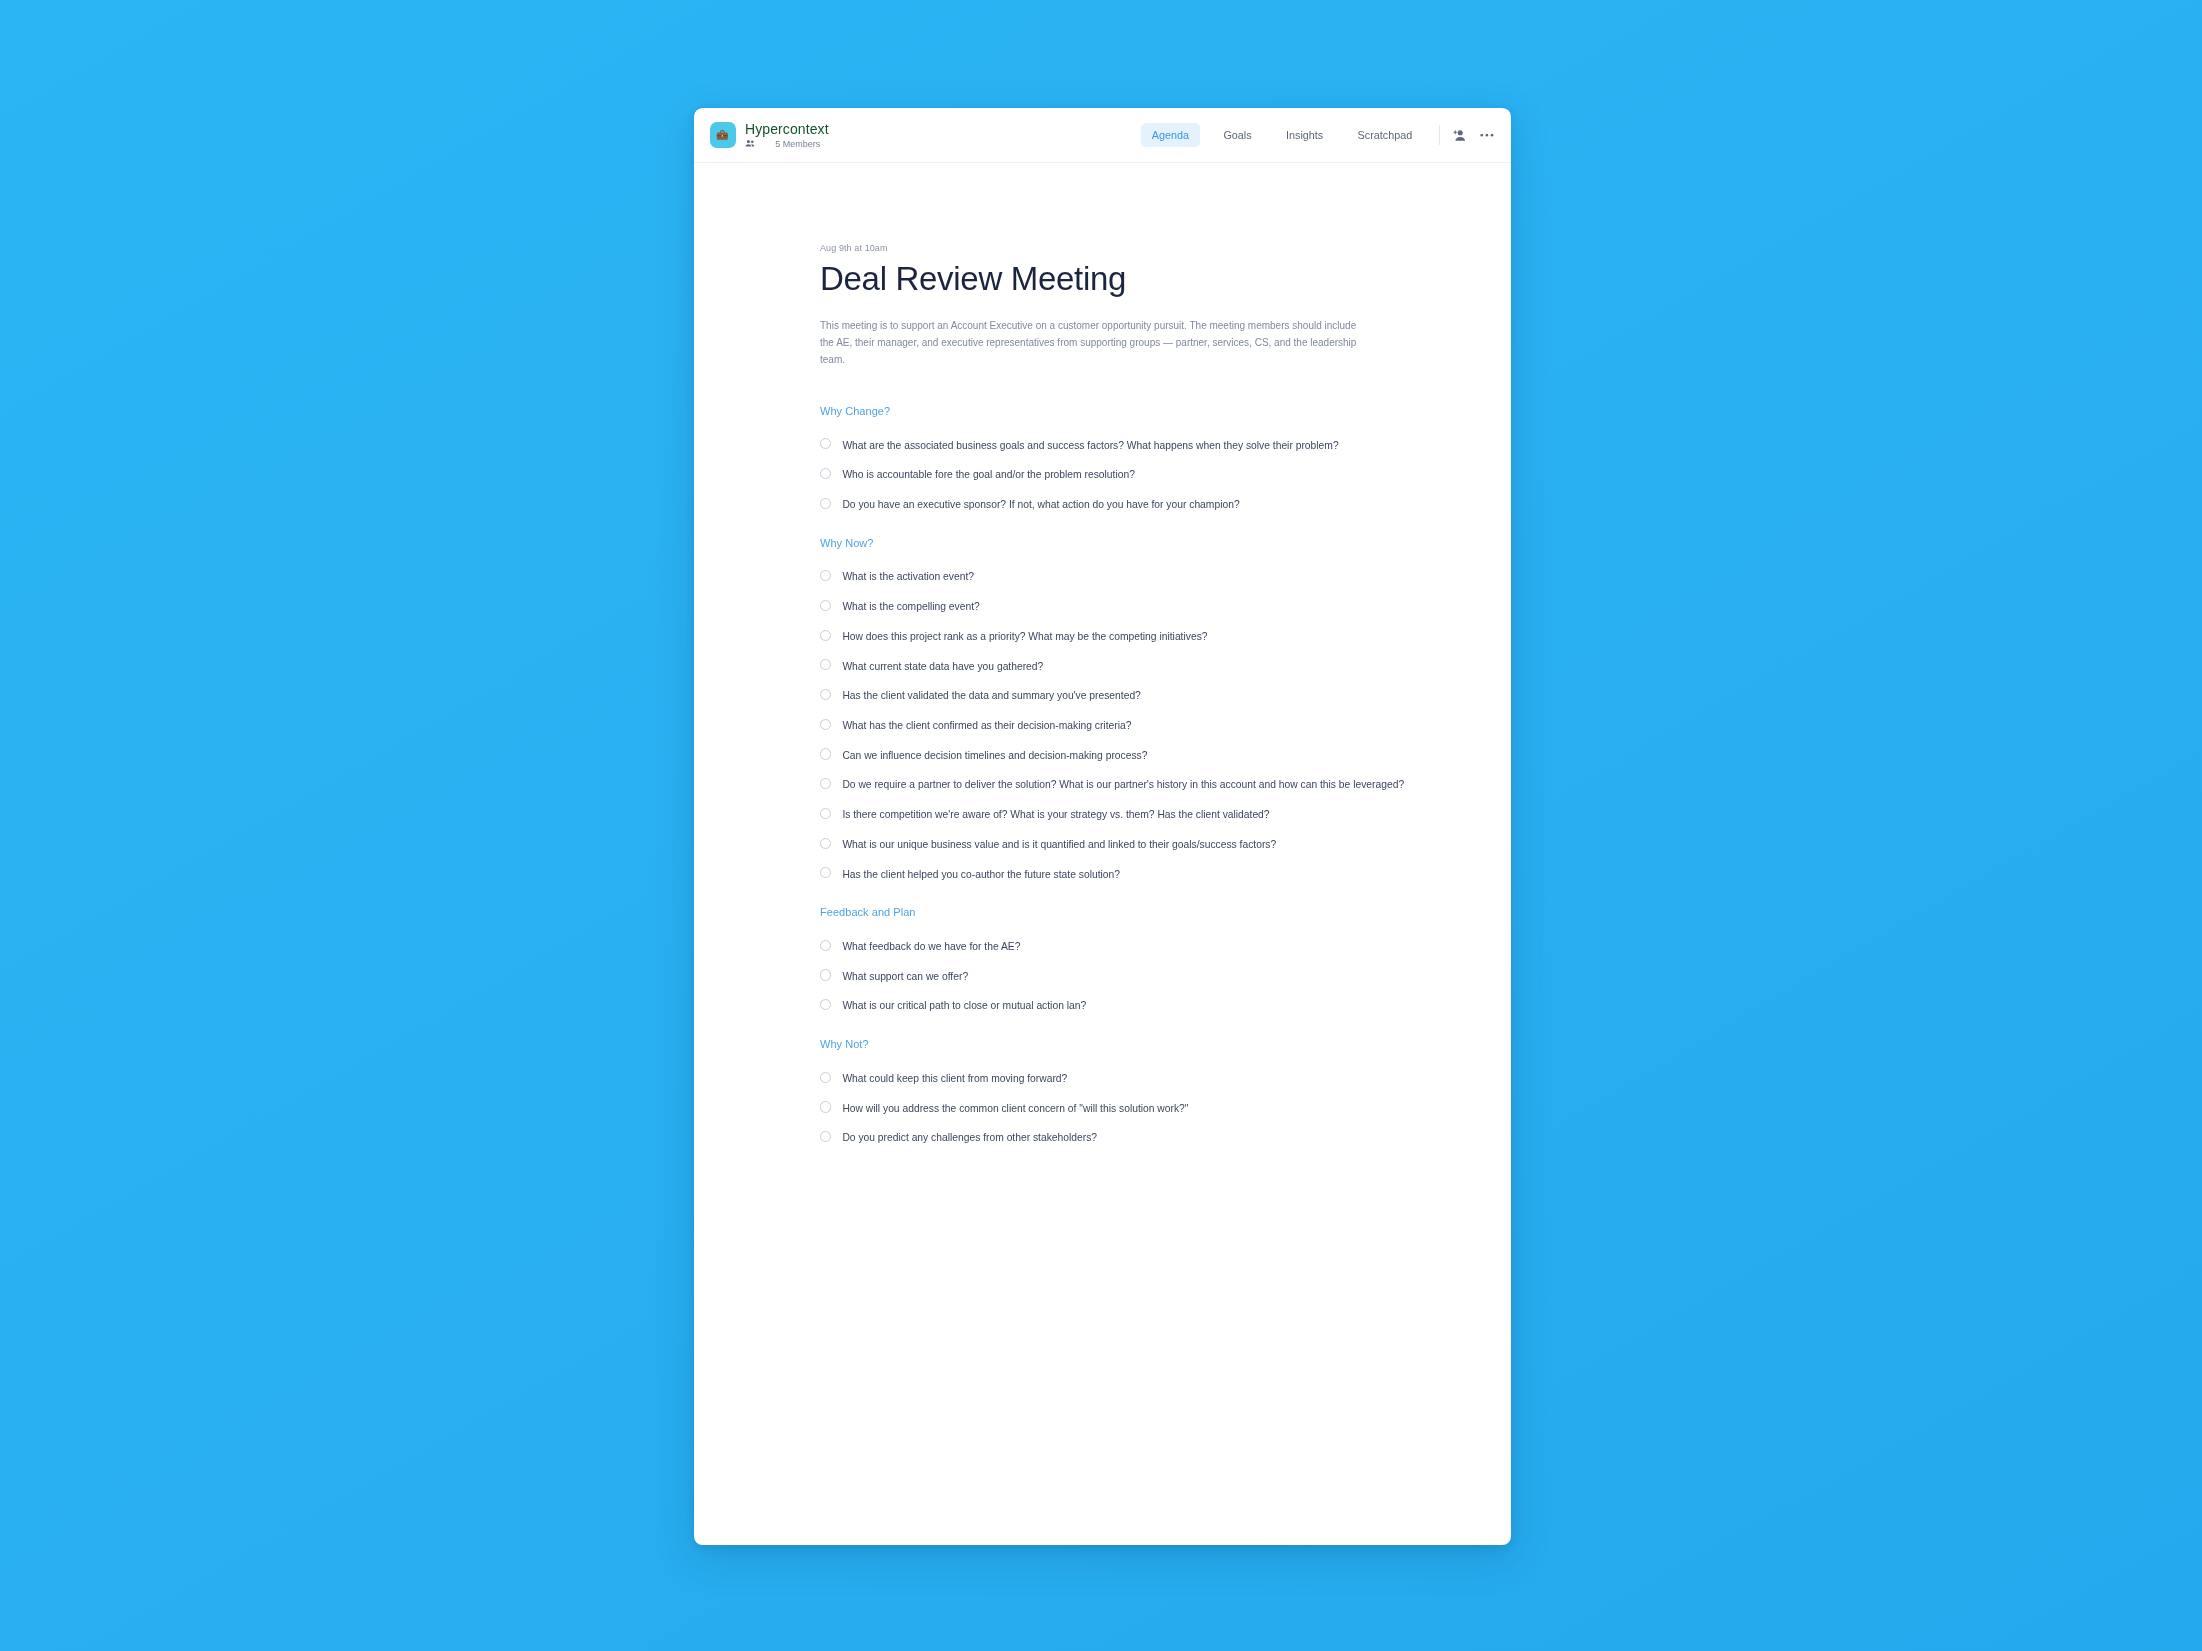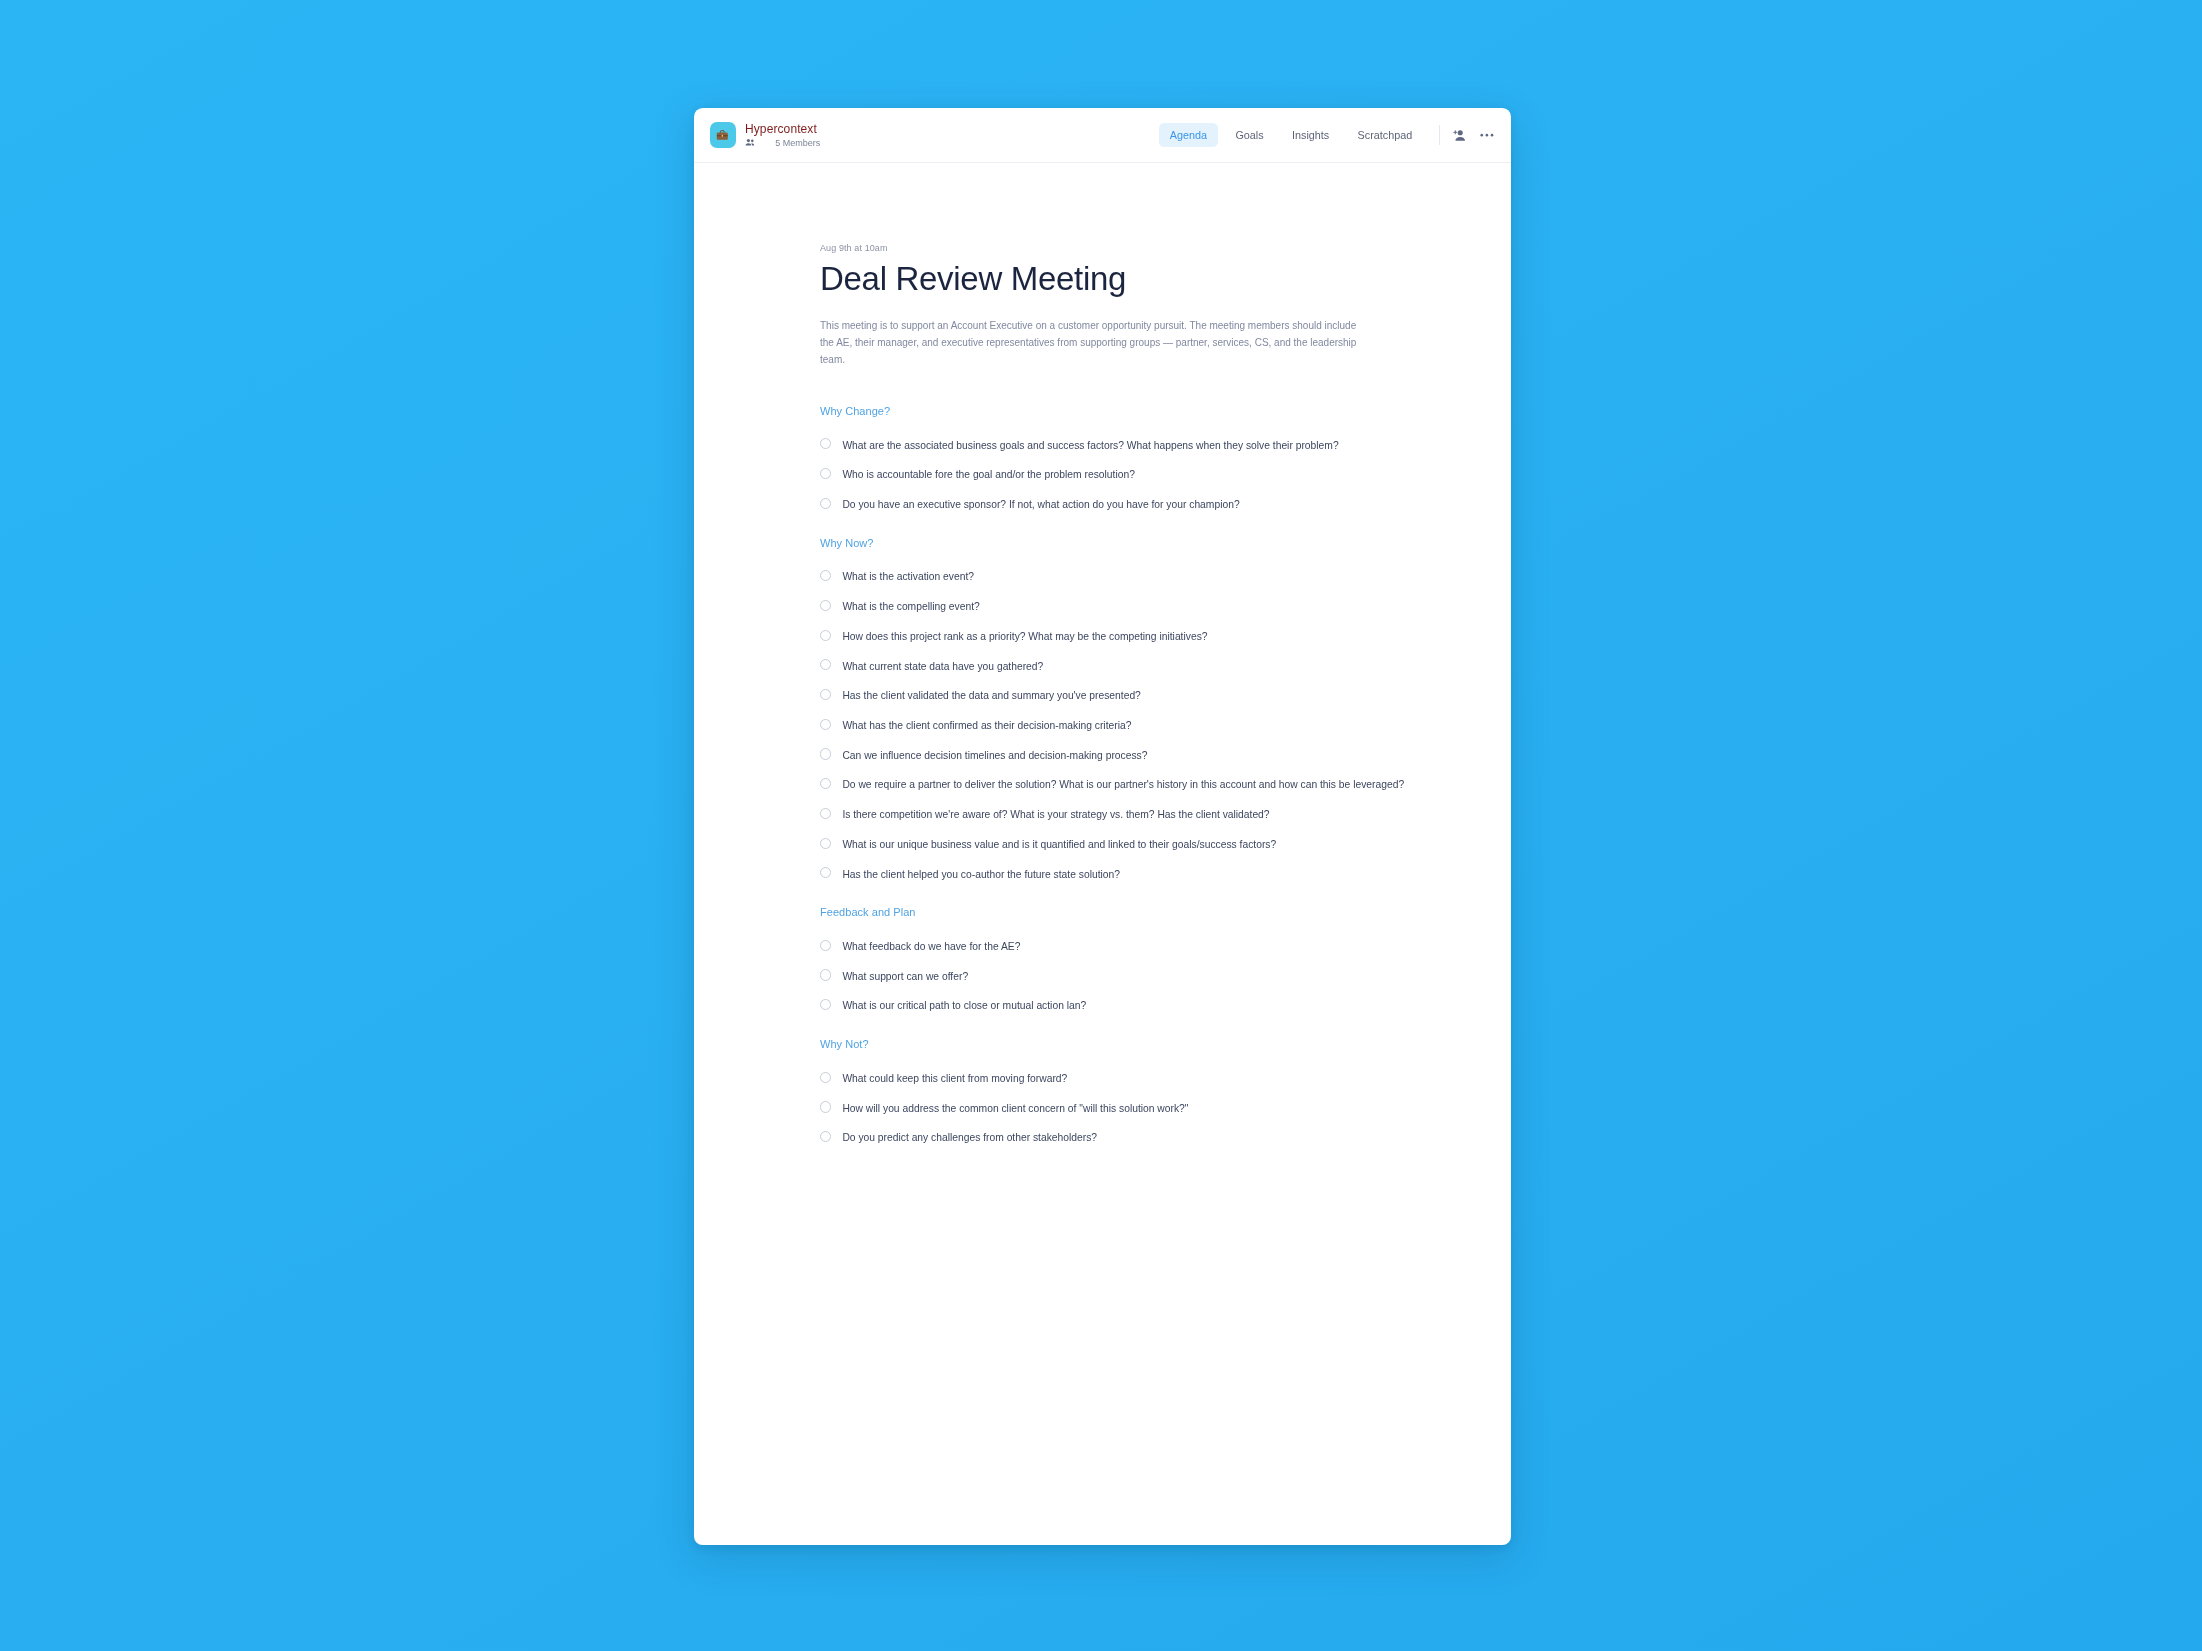--- a/index.html
+++ b/index.html
@@ -59,22 +59,22 @@
     flex-shrink: 0;
   }
 
   .brand-text {
     display: flex;
     flex-direction: column;
     gap: 1.7px;
   }
 
   .brand-name {
-    font-size: 12px;
-    color: #7f1d1d;
+    font-size: 14px;
+    color: #14532d;
     font-weight: 400;
     letter-spacing: 0.1px;
   }
 
   .brand-members {
     display: flex;
     align-items: flex-start;
     gap: 20px;
     font-size: 9px;
     color: #7B8598;
@@ -85,21 +85,21 @@
     width: 10.3px;
     height: 9.5px;
     color: #5E6880;
   }
 
   .header-spacer { flex: 1; }
 
   .nav-tabs {
     display: flex;
     align-items: center;
-    gap: 6px;
+    gap: 12px;
   }
 
   .nav-tab {
     font-size: 10.8px;
     color: #5C6577;
     padding: 6px 11.2px;
     border-radius: 5.2px;
     cursor: pointer;
     white-space: nowrap;
     background: transparent;

